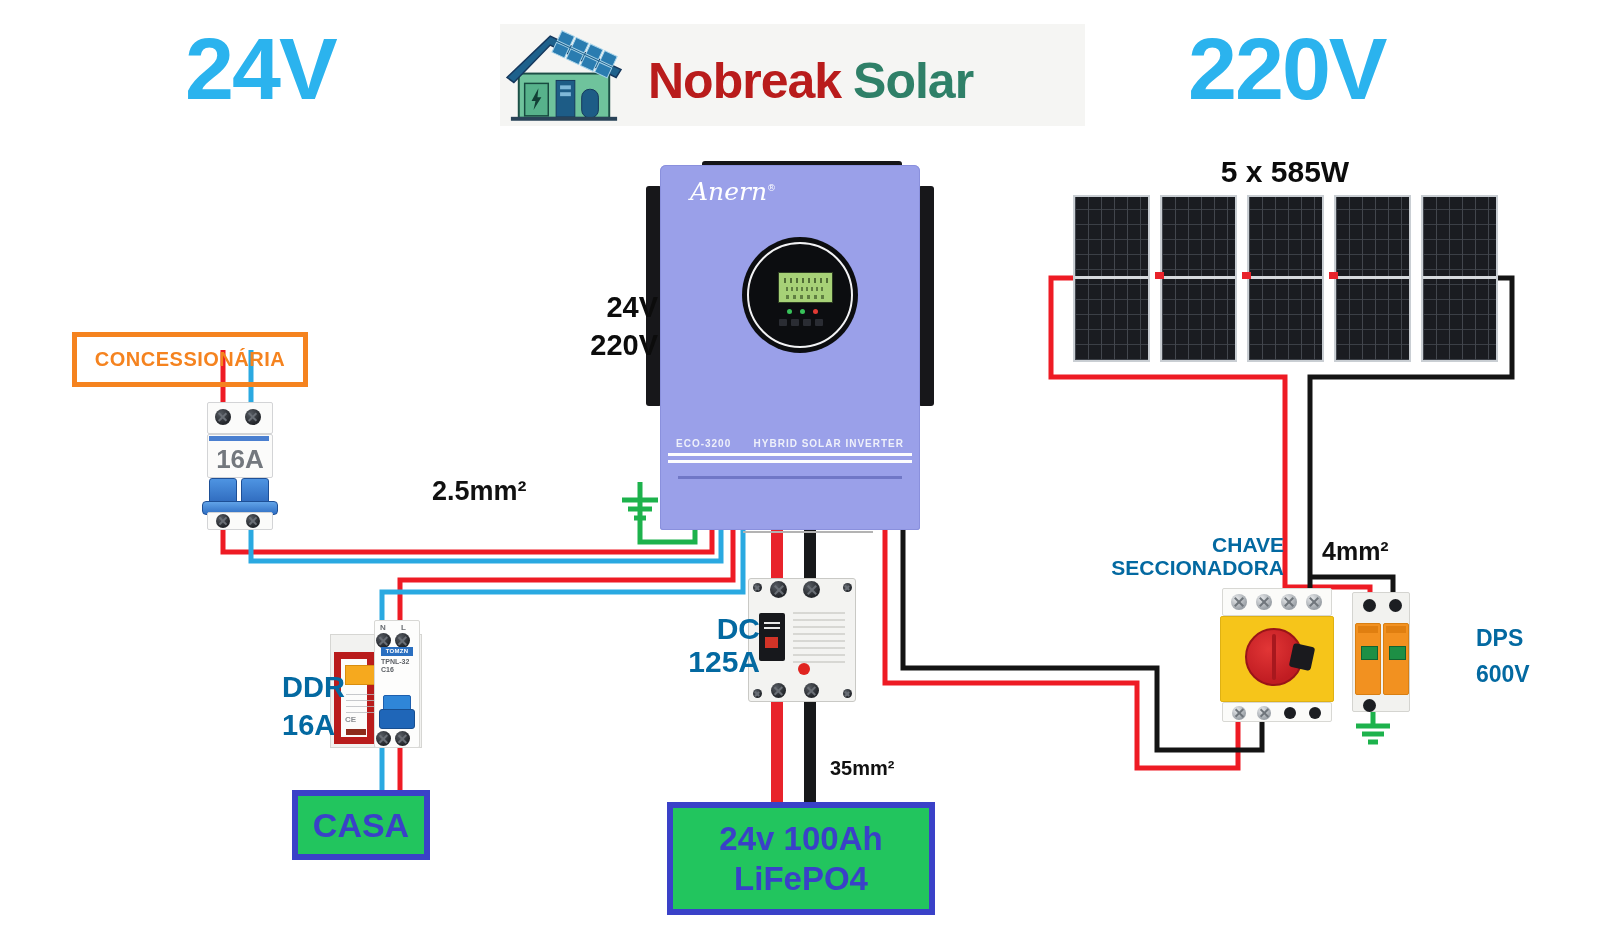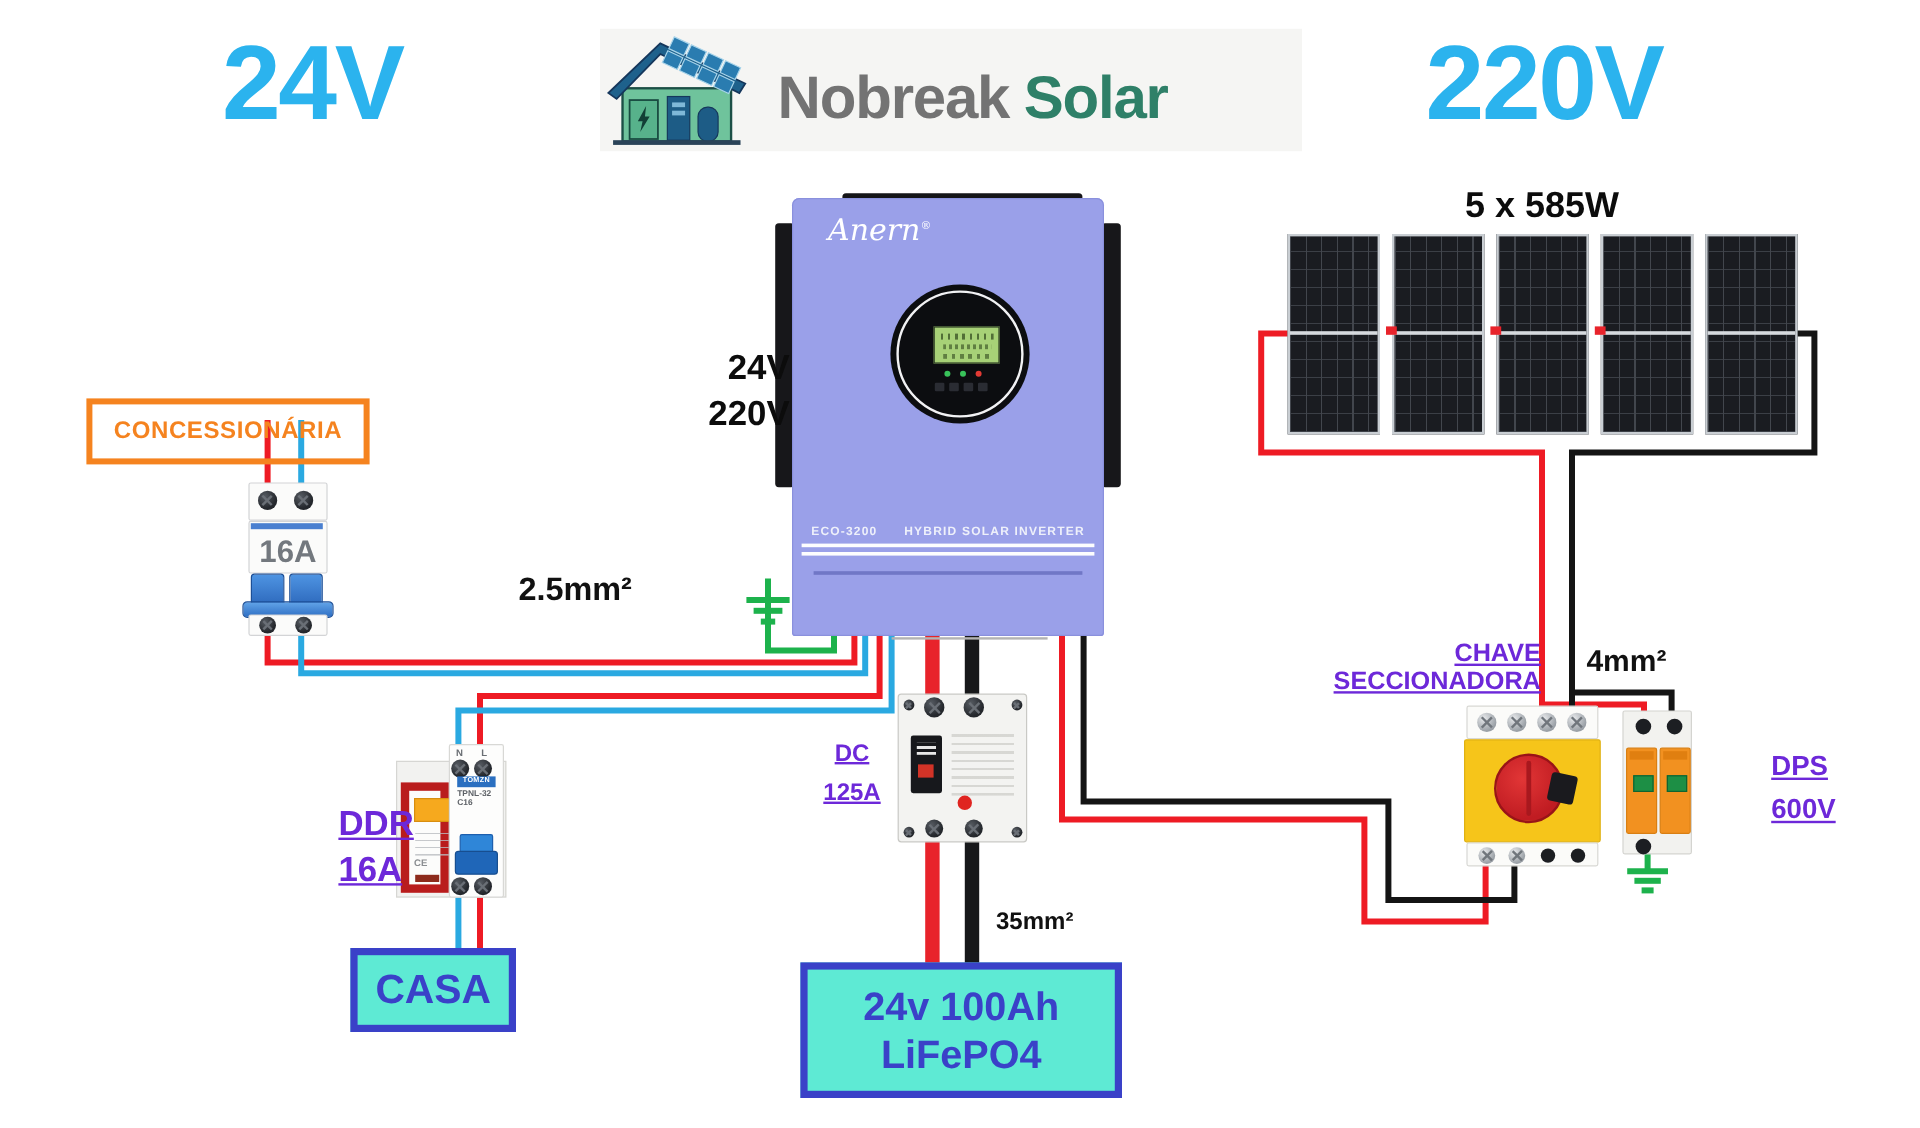--- a/index.html
+++ b/index.html
@@ -7,30 +7,30 @@
   body { position:relative; background:#ffffff; font-family:"Liberation Sans",sans-serif; overflow:hidden; }
   .abs { position:absolute; }
   svg.wires { position:absolute; left:0; top:0; width:1600px; height:940px; z-index:1; }
   .dev { position:absolute; z-index:2; }
   .txt { position:absolute; z-index:3; }
 
   
   .voltage-title { font-size:88px; font-weight:bold; color:#2bb3ee; letter-spacing:-2px; }
   .logo-bg { left:500px; top:24px; width:585px; height:102px; background:#f5f5f3; z-index:0; }
   .brand { font-size:50px; font-weight:bold; letter-spacing:-1px; }
-  .brand .b1 { color:#737373; }
+  .brand .b1 { color:#b91c1c; }
   .brand .b2 { color:#2f8068; margin-left:12px; }
 
   
-  .gray-lbl { color:#6d28d9; font-weight:bold;text-decoration:underline; }
+  .gray-lbl { color:#0369a1; font-weight:bold; }
   .wire-lbl { color:#111; font-weight:bold; font-size:27px; }
 
   
   .outline-box { border:5px solid #f5831f; display:flex; align-items:center; justify-content:center; }
-  .blue-box { border:6px solid #3a41c8; display:flex; flex-direction:column; align-items:center; justify-content:center; background:#5eead4; }
+  .blue-box { border:6px solid #3a41c8; display:flex; flex-direction:column; align-items:center; justify-content:center; background:#22c55e; }
   .blue-box div { color:#3a41c8; font-weight:bold; }
 
   
   .screw { position:absolute; border-radius:50%; background:radial-gradient(circle at 35% 30%, #565b62, #24272c 65%); }
   .screw::before, .screw::after { content:""; position:absolute; left:15%; right:15%; top:calc(50% - 1px); height:2px; background:#6a6f76; }
   .screw::before { transform:rotate(45deg); } .screw::after { transform:rotate(-45deg); }
   .screw-l { position:absolute; border-radius:50%; background:radial-gradient(circle at 35% 30%, #e8eaec, #9aa0a6 70%); }
   .screw-l::before, .screw-l::after { content:""; position:absolute; left:12%; right:12%; top:calc(50% - 1px); height:2px; background:#70767c; }
   .screw-l::before { transform:rotate(45deg); } .screw-l::after { transform:rotate(-45deg); }
 
@@ -281,21 +281,21 @@
   <div class="screw" style="left:4px; top:110px; width:9px; height:9px;"></div>
   <div class="screw" style="left:94px; top:110px; width:9px; height:9px;"></div>
   <div class="screw" style="left:21px; top:2px; width:17px; height:17px;"></div>
   <div class="screw" style="left:54px; top:2px; width:17px; height:17px;"></div>
   <div class="win"></div>
   <div class="textcol"></div>
   <div class="redbtn"></div>
   <div class="screw" style="left:22px; top:104px; width:15px; height:15px;"></div>
   <div class="screw" style="left:55px; top:104px; width:15px; height:15px;"></div>
 </div>
-<div class="txt gray-lbl" style="left:660px; top:612px; width:100px; text-align:center; font-size:20px; line-height:33px;">
+<div class="txt gray-lbl" style="left:660px; top:612px; width:100px; text-align:right; font-size:30px; line-height:33px;">
   <div>DC</div>
     <div>125A</div>
 </div>
 <div class="txt wire-lbl" style="left:830px; top:757px; font-size:20px;">35mm²</div>
 
 <div class="dev blue-box" style="left:667px; top:802px; width:268px; height:113px;">
   <div style="font-size:33px; line-height:40px;">24v 100Ah</div>
   <div style="font-size:33px; line-height:40px;">LiFePO4</div>
 </div>
 

